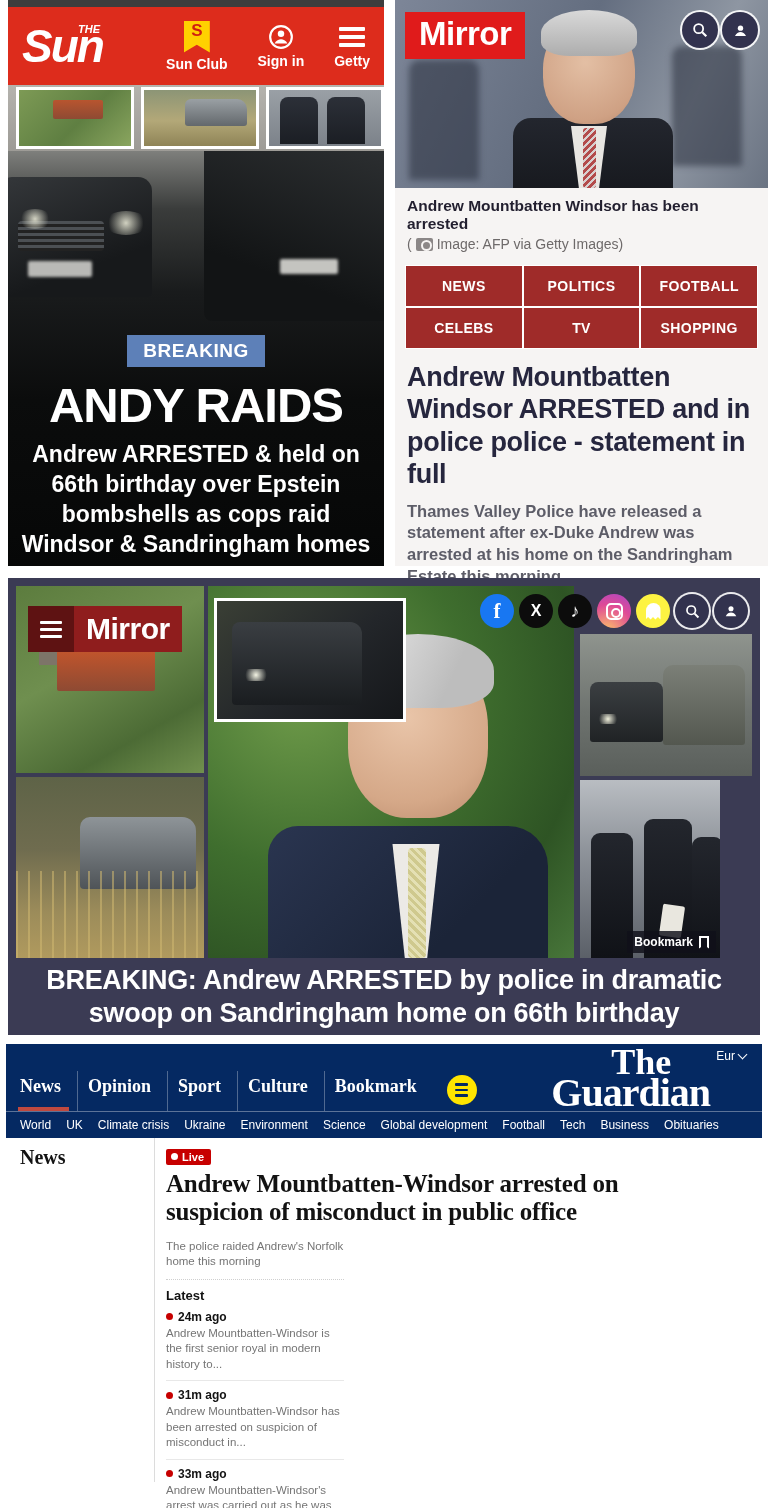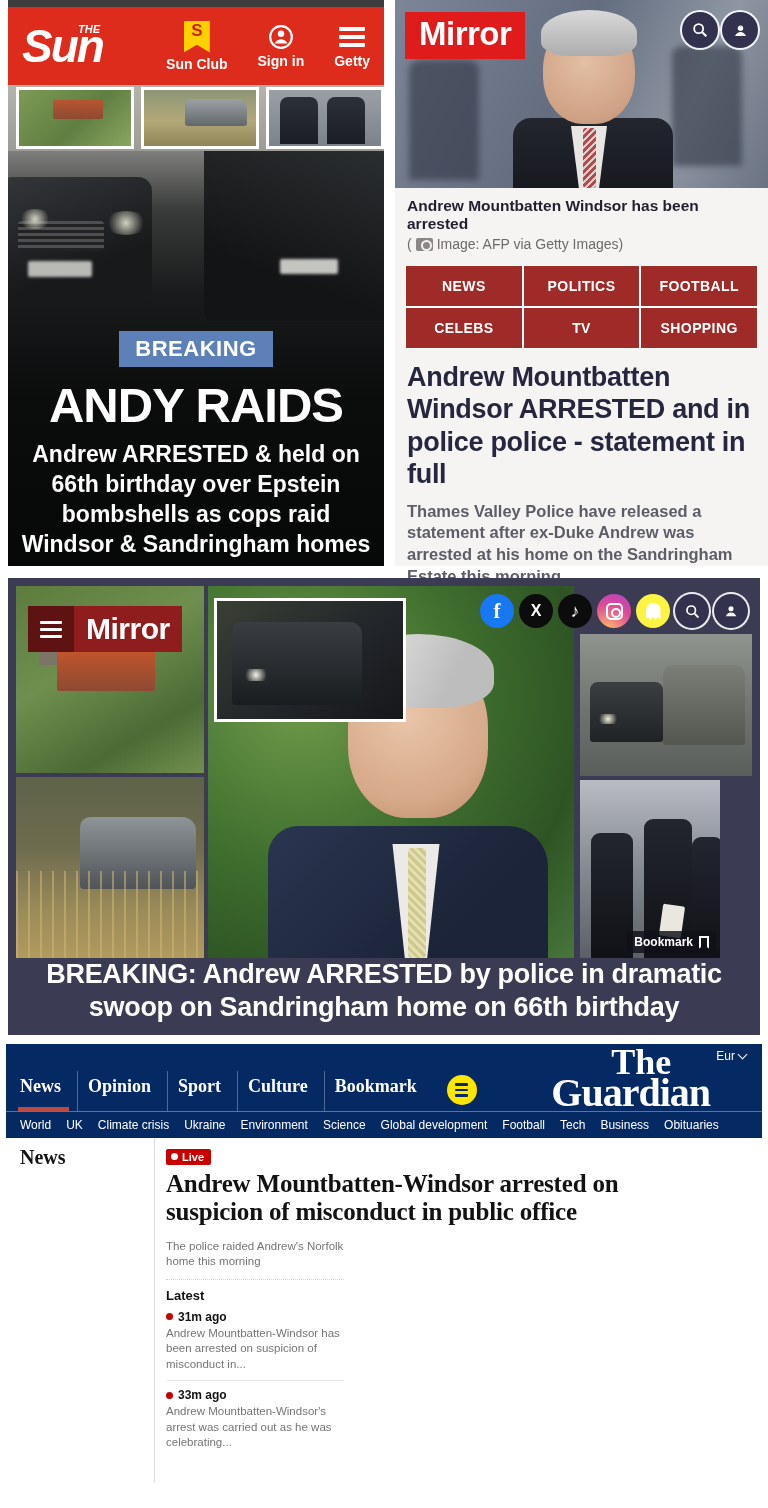--- a/index.html
+++ b/index.html
@@ -30,21 +30,21 @@
   .sun-photo { position:relative; height:415px; background:linear-gradient(180deg,#7e7f7c 0%,#3a3c3b 14%,#191b1c 34%,#0b0c0c 60%,#060707 100%); overflow:hidden; }
   .car-left { position:absolute; left:-6px; top:26px; width:150px; height:120px; background:linear-gradient(160deg,#34373a,#17191b 70%); border-radius:10px 14px 4px 4px; }
   .car-left .grille { position:absolute; left:16px; top:44px; width:86px; height:30px; background:repeating-linear-gradient(180deg,#4c5054 0 3px,#222 3px 6px); border-radius:4px; }
   .car-left .plate { position:absolute; left:26px; top:84px; width:64px; height:16px; background:#b9b9b6; border-radius:2px; filter:blur(1.5px); }
   .car-right { position:absolute; right:-10px; top:0; width:190px; height:170px; background:linear-gradient(200deg,#2c2f31,#121415 70%); border-radius:0 0 8px 8px; }
   .car-right .plate { position:absolute; right:56px; top:108px; width:58px; height:15px; background:#c4c4c0; border-radius:2px; filter:blur(1.5px); }
   .glow { position:absolute; border-radius:50%; background:radial-gradient(circle,rgba(240,240,220,.85),rgba(240,240,220,0) 70%); }
   .g1 { left:96px; top:60px; width:44px; height:24px; }
   .g2 { left:10px; top:58px; width:34px; height:20px; }
   .sun-overlay { position:absolute; left:0; right:0; bottom:6px; text-align:center; color:#fff; }
-  .breaking { display:inline-block; background:#5d80b8; color:#fff; font-weight:bold; font-size:22px; letter-spacing:.5px; padding:5px 16px; margin-bottom:14px; }
+  .breaking { display:inline-block; background:#5d80b8; color:#fff; font-weight:bold; font-size:19px; letter-spacing:.5px; padding:5px 16px; margin-bottom:14px; }
   .sun-head { font-size:49px; font-weight:900; letter-spacing:-1px; line-height:1; margin-bottom:10px; }
   .sun-sub { font-size:23px; font-weight:bold; line-height:1.3; padding:0 6px; }
 
   
   .mr { position:absolute; left:395px; top:0; width:373px; height:566px; background:#f6f4f3; }
   .mr-photo { position:relative; height:188px; background:linear-gradient(115deg,#7d8698 0%,#646e80 45%,#8e96a2 75%,#6a7382 100%); overflow:hidden; }
   .mr-fig { position:absolute; width:70px; height:120px; background:rgba(40,46,60,.55); border-radius:10px 10px 0 0; filter:blur(3px); }
   .mrf1 { left:14px; top:60px; } .mrf2 { right:26px; top:46px; }
   .mr-suit { position:absolute; left:118px; top:118px; width:160px; height:80px; background:linear-gradient(#23262e,#16181d); border-radius:18px 18px 0 0; }
   .mr-shirt { position:absolute; left:176px; top:126px; width:36px; height:62px; background:#e8e6e2; clip-path:polygon(0 0,100% 0,78% 100%,22% 100%); }
@@ -101,21 +101,21 @@
   .mid-tr .c2 { position:absolute; right:4%; top:22%; width:48%; height:56%; background:linear-gradient(#7b7f77,#53574f); border-radius:10px 10px 3px 3px; }
   .mid-tr .lamp { position:absolute; left:10%; top:56%; width:22px; height:10px; background:radial-gradient(circle,#f0f0dc,rgba(240,240,220,0) 75%); }
   .mid-br { position:absolute; left:572px; top:202px; width:140px; height:178px; background:linear-gradient(180deg,#b9bdc2 0%,#8e939a 40%,#5b6068 100%); overflow:hidden; }
   .mid-br .fig { position:absolute; background:linear-gradient(#23262d,#101217); border-radius:9px 9px 0 0; }
   .bf1 { left:8%; top:30%; width:30%; height:70%; }
   .bf2 { left:46%; top:22%; width:34%; height:78%; }
   .bf3 { left:80%; top:32%; width:22%; height:68%; }
   .mid-br .paper { position:absolute; left:58%; top:70%; width:16%; height:18%; background:#e9e7df; border-radius:2px; transform:rotate(8deg); }
   .bookmark-tag { position:absolute; right:4px; bottom:5px; background:rgba(16,16,26,.82); color:#fff; font-size:12px; font-weight:bold; padding:4px 7px; display:flex; align-items:center; gap:6px; cursor:pointer; }
   .bm-ico { width:10px; height:13px; border:2px solid #fff; border-bottom:none; clip-path:polygon(0 0,100% 0,100% 100%,50% 74%,0 100%); }
-  .mid-banner { position:absolute; left:0; right:0; bottom:0; height:77px; display:flex; justify-content:center; }
+  .mid-banner { position:absolute; left:0; right:0; bottom:0; height:77px; display:flex; align-items:center; justify-content:center; }
   .mid-banner .txt { color:#fff; font-weight:800; font-size:27px; line-height:1.22; text-align:center; max-width:716px; letter-spacing:-.3px; }
 
   
   .gd { position:absolute; left:6px; top:1044px; width:756px; height:452px; }
   .gd-header { position:relative; height:67px; background:#052962; }
   .gd-eur { position:absolute; right:16px; top:5px; color:#fff; font-size:12px; display:flex; align-items:center; gap:4px; cursor:pointer; }
   .chev { width:7px; height:7px; border-right:1.5px solid #fff; border-bottom:1.5px solid #fff; transform:rotate(45deg); margin-top:-3px; }
   .gd-logo { position:absolute; right:52px; top:4px; color:#fff; font-family:"Liberation Serif",serif; font-weight:bold; line-height:.8; text-align:left; cursor:pointer; }
   .gd-logo .l1 { display:block; font-size:36px; margin-left:60px; }
   .gd-logo .l2 { display:block; font-size:40px; letter-spacing:-1px; }
@@ -383,20 +383,27 @@
         </div>
         <div class="gd-headline">Andrew Mountbatten-Windsor arrested on suspicion of misconduct in public office</div>
         <div class="gd-cols">
           <div class="gd-left">
             <div class="gd-stand">The police raided Andrew's Norfolk home this morning</div>
             <hr class="dotline">
             <div class="gd-latest-label">Latest</div>
             <div class="gd-item">
               <div class="gd-time">
                   <span class="reddot"></span>
+                  <span>24m ago</span>
+                </div>
+              <div class="gd-itemtext">Andrew Mountbatten-Windsor is the first senior royal in modern history to...</div>
+            </div>
+            <div class="gd-item">
+              <div class="gd-time">
+                  <span class="reddot"></span>
                   <span>31m ago</span>
                 </div>
               <div class="gd-itemtext">Andrew Mountbatten-Windsor has been arrested on suspicion of misconduct in...</div>
             </div>
             <div class="gd-item">
               <div class="gd-time">
                   <span class="reddot"></span>
                   <span>33m ago</span>
                 </div>
               <div class="gd-itemtext">Andrew Mountbatten-Windsor's arrest was carried out as he was celebrating...</div>

